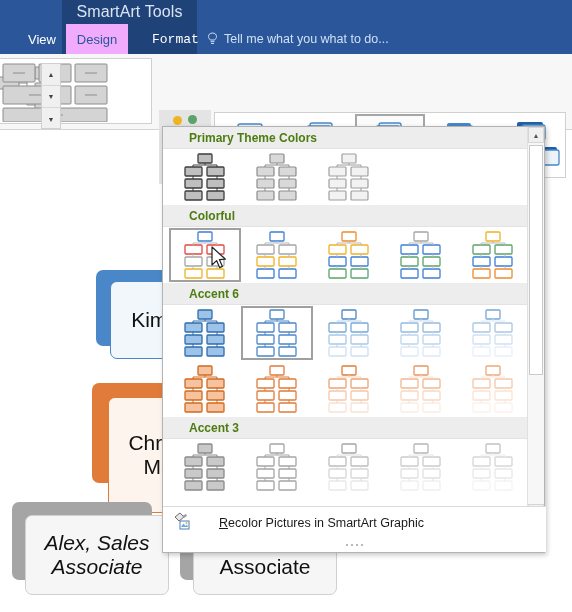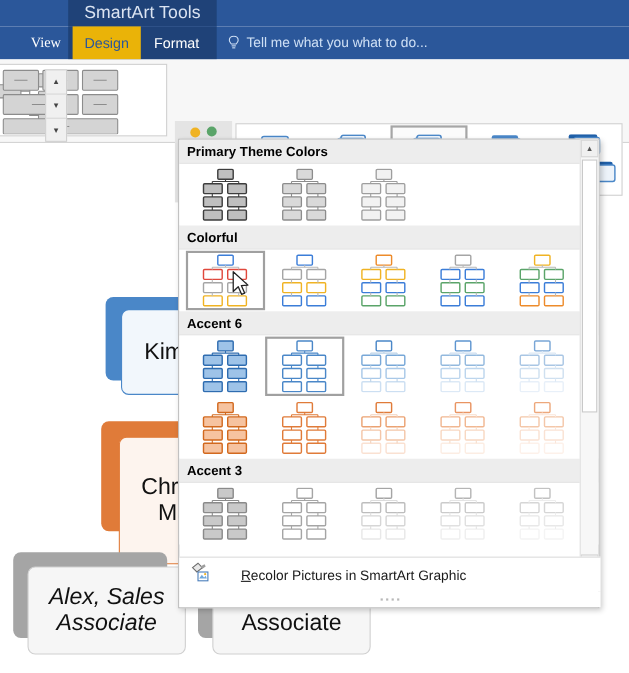--- a/index.html
+++ b/index.html
@@ -26,25 +26,25 @@
   }
   .ctx-extend{
     position:absolute; left:62px; top:24px; width:135px; height:30px;
     background:#1F4278;
   }
   .tab{
     position:absolute; top:24px; height:30px;
     display:flex; align-items:center; justify-content:center;
     color:#ffffff; font-size:13px; padding:0 12px; cursor:default;
   }
-  .tab.view{ left:16px;font-family:Liberation Serif, serif; }
+  .tab.view{ left:16px; }
   .tab.design{
-    left:66px; width:62px; background:#eab308; color:#2B579A; padding:0;
-  }
-  .tab.format{ left:128px; }
+    left:66px; width:62px; background:#f0abfc; color:#2B579A; padding:0;
+  }
+  .tab.format{ left:140px;font-family:Liberation Mono, monospace; }
   .tellme{
     position:absolute; left:207px; top:24px; height:30px;
     display:flex; align-items:center; gap:6px; color:#cfe0f5; font-size:12.5px;
   }
   .bulb{ width:11px; height:14px; position:relative; display:inline-block; }
 
   
   .ribbon{
     position:absolute; left:0; top:54px; width:572px; height:76px;
     background:#F7F7F7; border-bottom:1px solid #d4d4d4;
@@ -85,23 +85,23 @@
   }
   .style-item.selected{ border:2px solid #a6a6a6; background:#fbfbfb; }
 
   
   .dropdown{
     position:absolute; left:162px; top:126px; width:383px; height:427px;
     background:#ffffff; border:1px solid #b3b3b3;
     box-shadow:2px 2px 5px rgba(0,0,0,.22);
   }
   .section-header{
-    height:22px; background:#EDEDED; color:#000000;
+    height:22px; background:#EDEDED; color:#4d7c0f;
     font-size:12px; font-weight:bold; display:flex; align-items:center;
-    padding-left:7px; border-bottom:1px solid #e3e3e3;
+    padding-left:26px; border-bottom:1px solid #e3e3e3;
   }
   .section-row{
     height:56px; background:#fff; display:flex; align-items:center; padding-left:6px;
   }
   .swatch{
     width:72px; height:54px; display:flex; align-items:center; justify-content:center;
     position:relative;
   }
   .swatch.selected{ border:2px solid #a0a0a0; background:#fff; }
 

